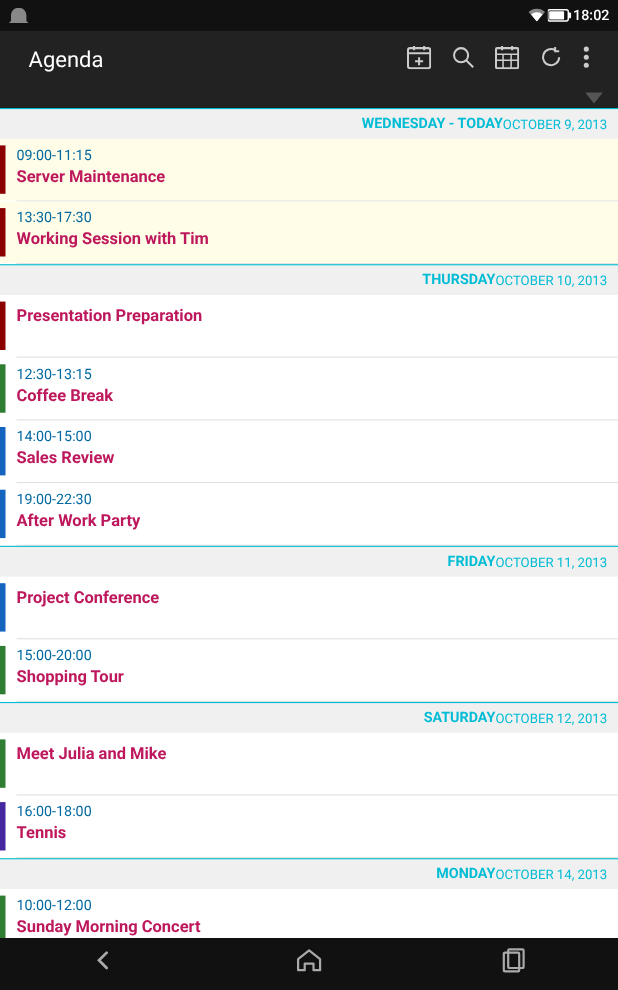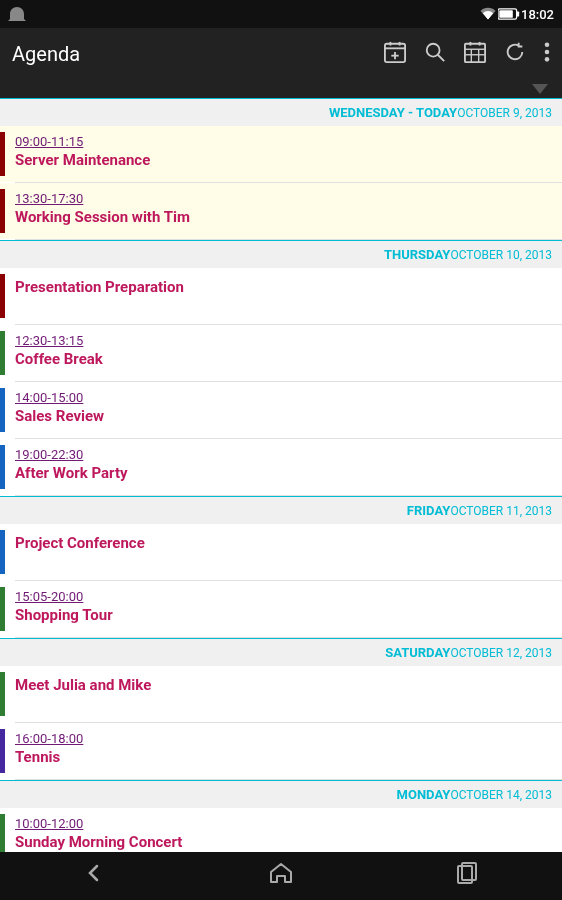--- a/index.html
+++ b/index.html
@@ -23,21 +23,21 @@
     }
     .status-left { display: flex; align-items: center; }
     .status-right { display: flex; align-items: center; gap: 1px; color: white; font-size: 12px; }
 
     
     #top-bar {
       height: 52px;
       background: #222;
       display: flex;
       align-items: center;
-      padding: 0 12px;
+      padding: 0 26px;
       justify-content: space-between;
     }
     .app-title {
       color: white;
       font-size: 20px;
       font-weight: 400;
     }
     .top-icons {
       display: flex;
       align-items: center;
@@ -107,23 +107,22 @@
     .event-bar {
       width: 5px;
       flex-shrink: 0;
       margin: 6px 0;
     }
     .event-content {
       padding: 8px 10px;
       flex: 1;
     }
     .event-time {
-      color: #701a75;
+      color: #0369a1;
       font-size: 13px;
-      text-decoration: underline;
     }
     .event-title {
       color: #be185d;
       font-size: 15px;
       font-weight: bold;
       margin-top: 2px;
     }
 
     
     #bottom-nav {
@@ -295,21 +294,21 @@
     <div class="event-item">
       <div class="event-bar" style="background-color: rgb(21, 101, 192);"></div>
       <div class="event-content">
         <div class="event-title">Project Conference</div>
       </div>
     </div>
     <div style="height: 1px; background: rgb(224, 224, 224); margin-left: 15px;"></div>
     <div class="event-item">
       <div class="event-bar" style="background-color: rgb(46, 125, 50);"></div>
       <div class="event-content">
-        <div class="event-time">15:05-20:00</div>
+        <div class="event-time">15:00-20:00</div>
         <div class="event-title">Shopping Tour</div>
       </div>
     </div>
     <div style="height: 1px; background: rgb(224, 224, 224); margin-left: 15px;"></div>
     <div class="day-header">
       <span class="day-name">SATURDAY</span>
       <span class="day-date">OCTOBER 12, 2013</span>
     </div>
     <div class="event-item">
       <div class="event-bar" style="background-color: rgb(46, 125, 50);"></div>

